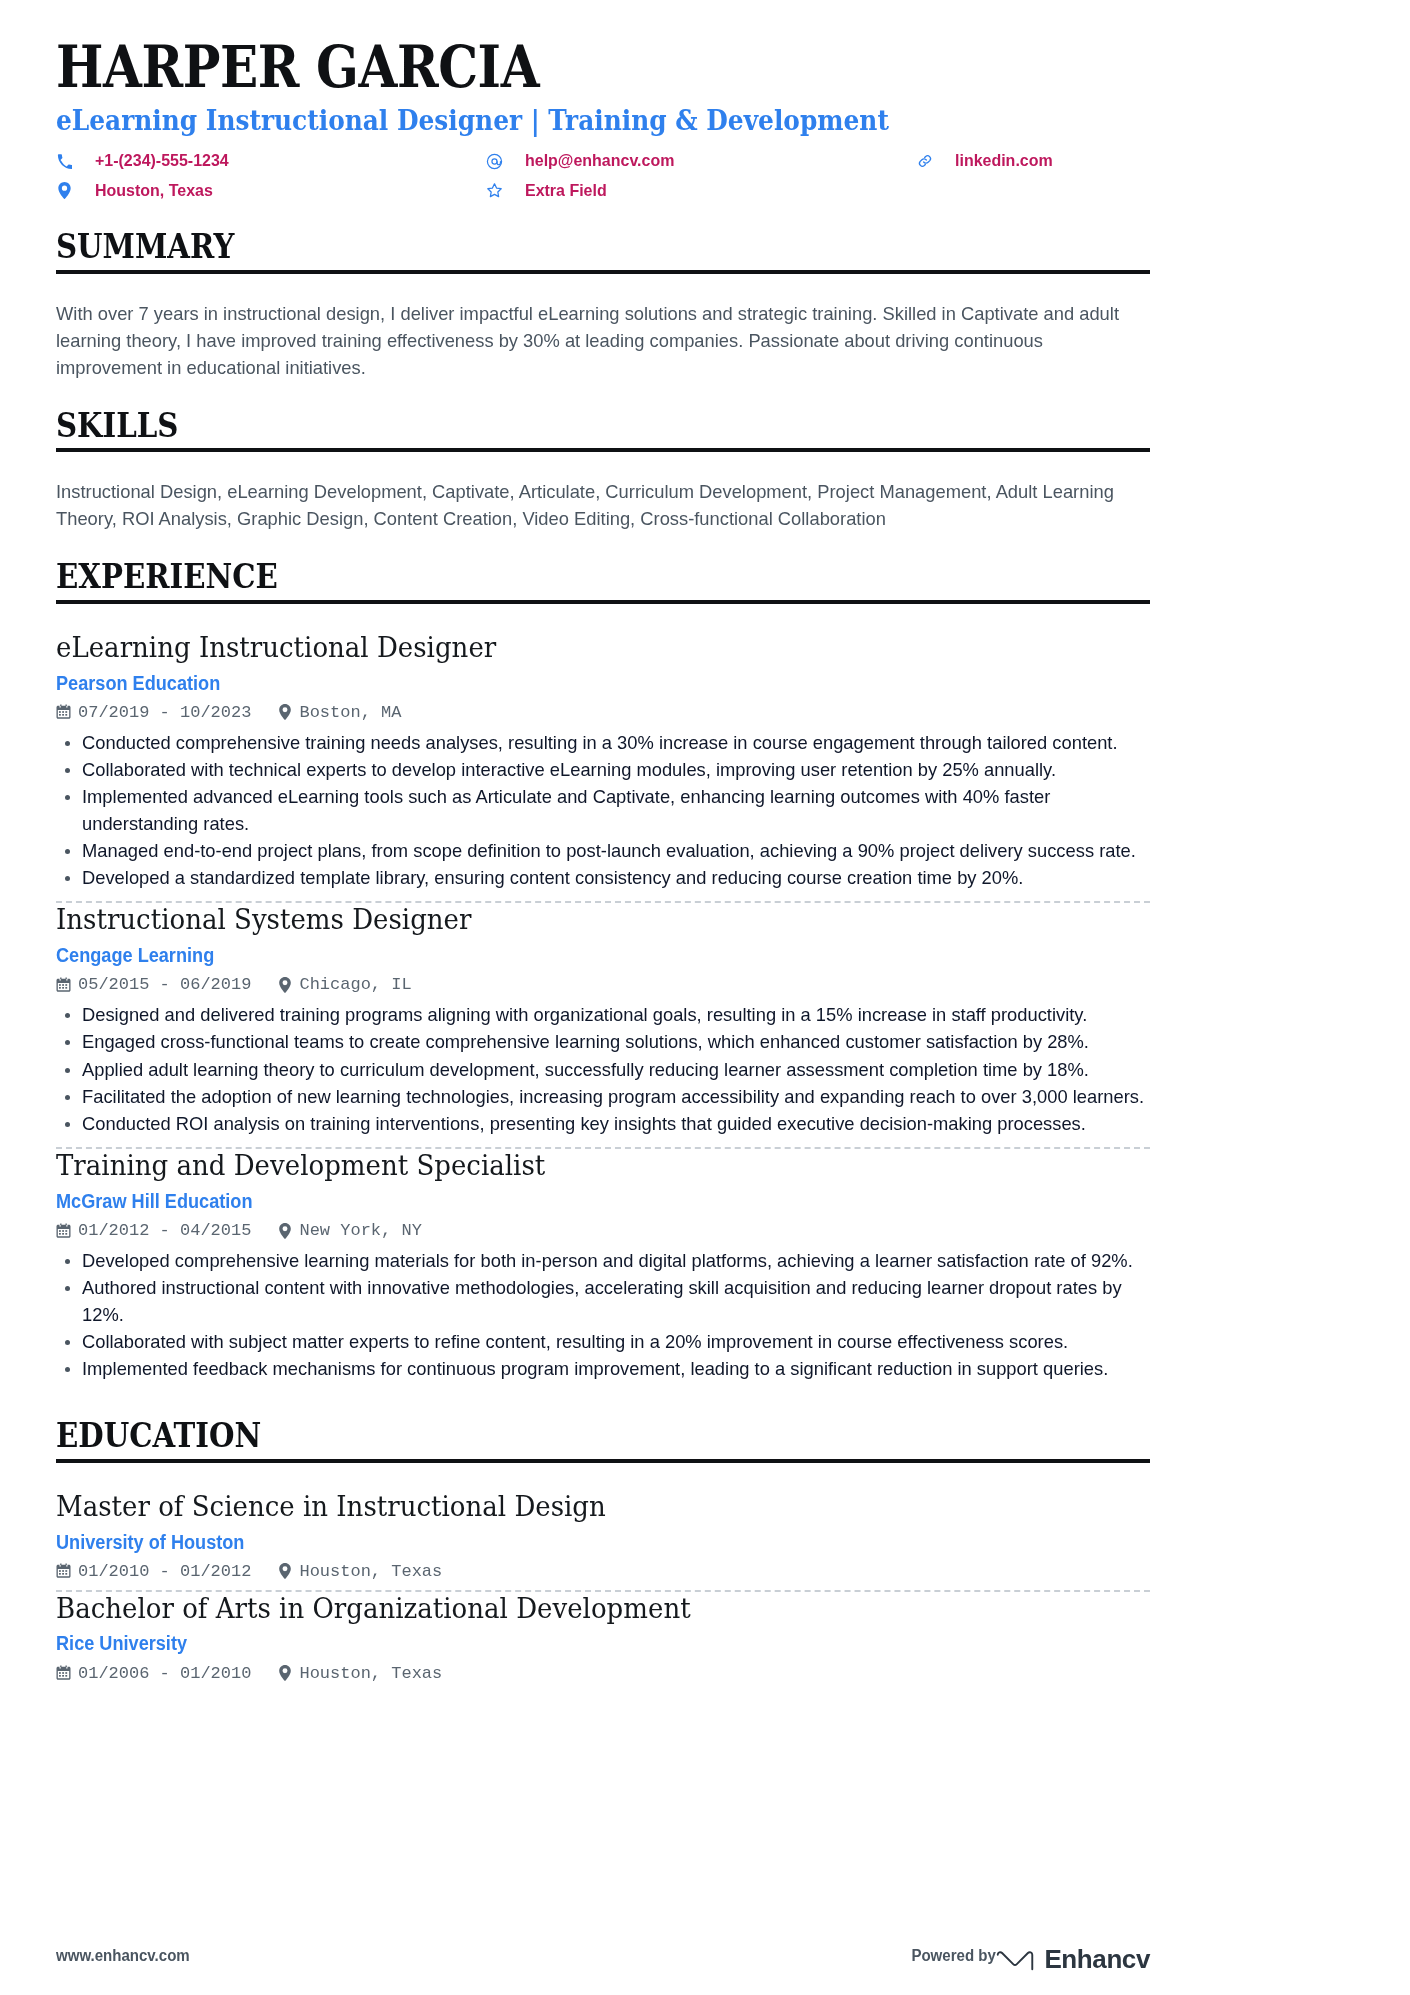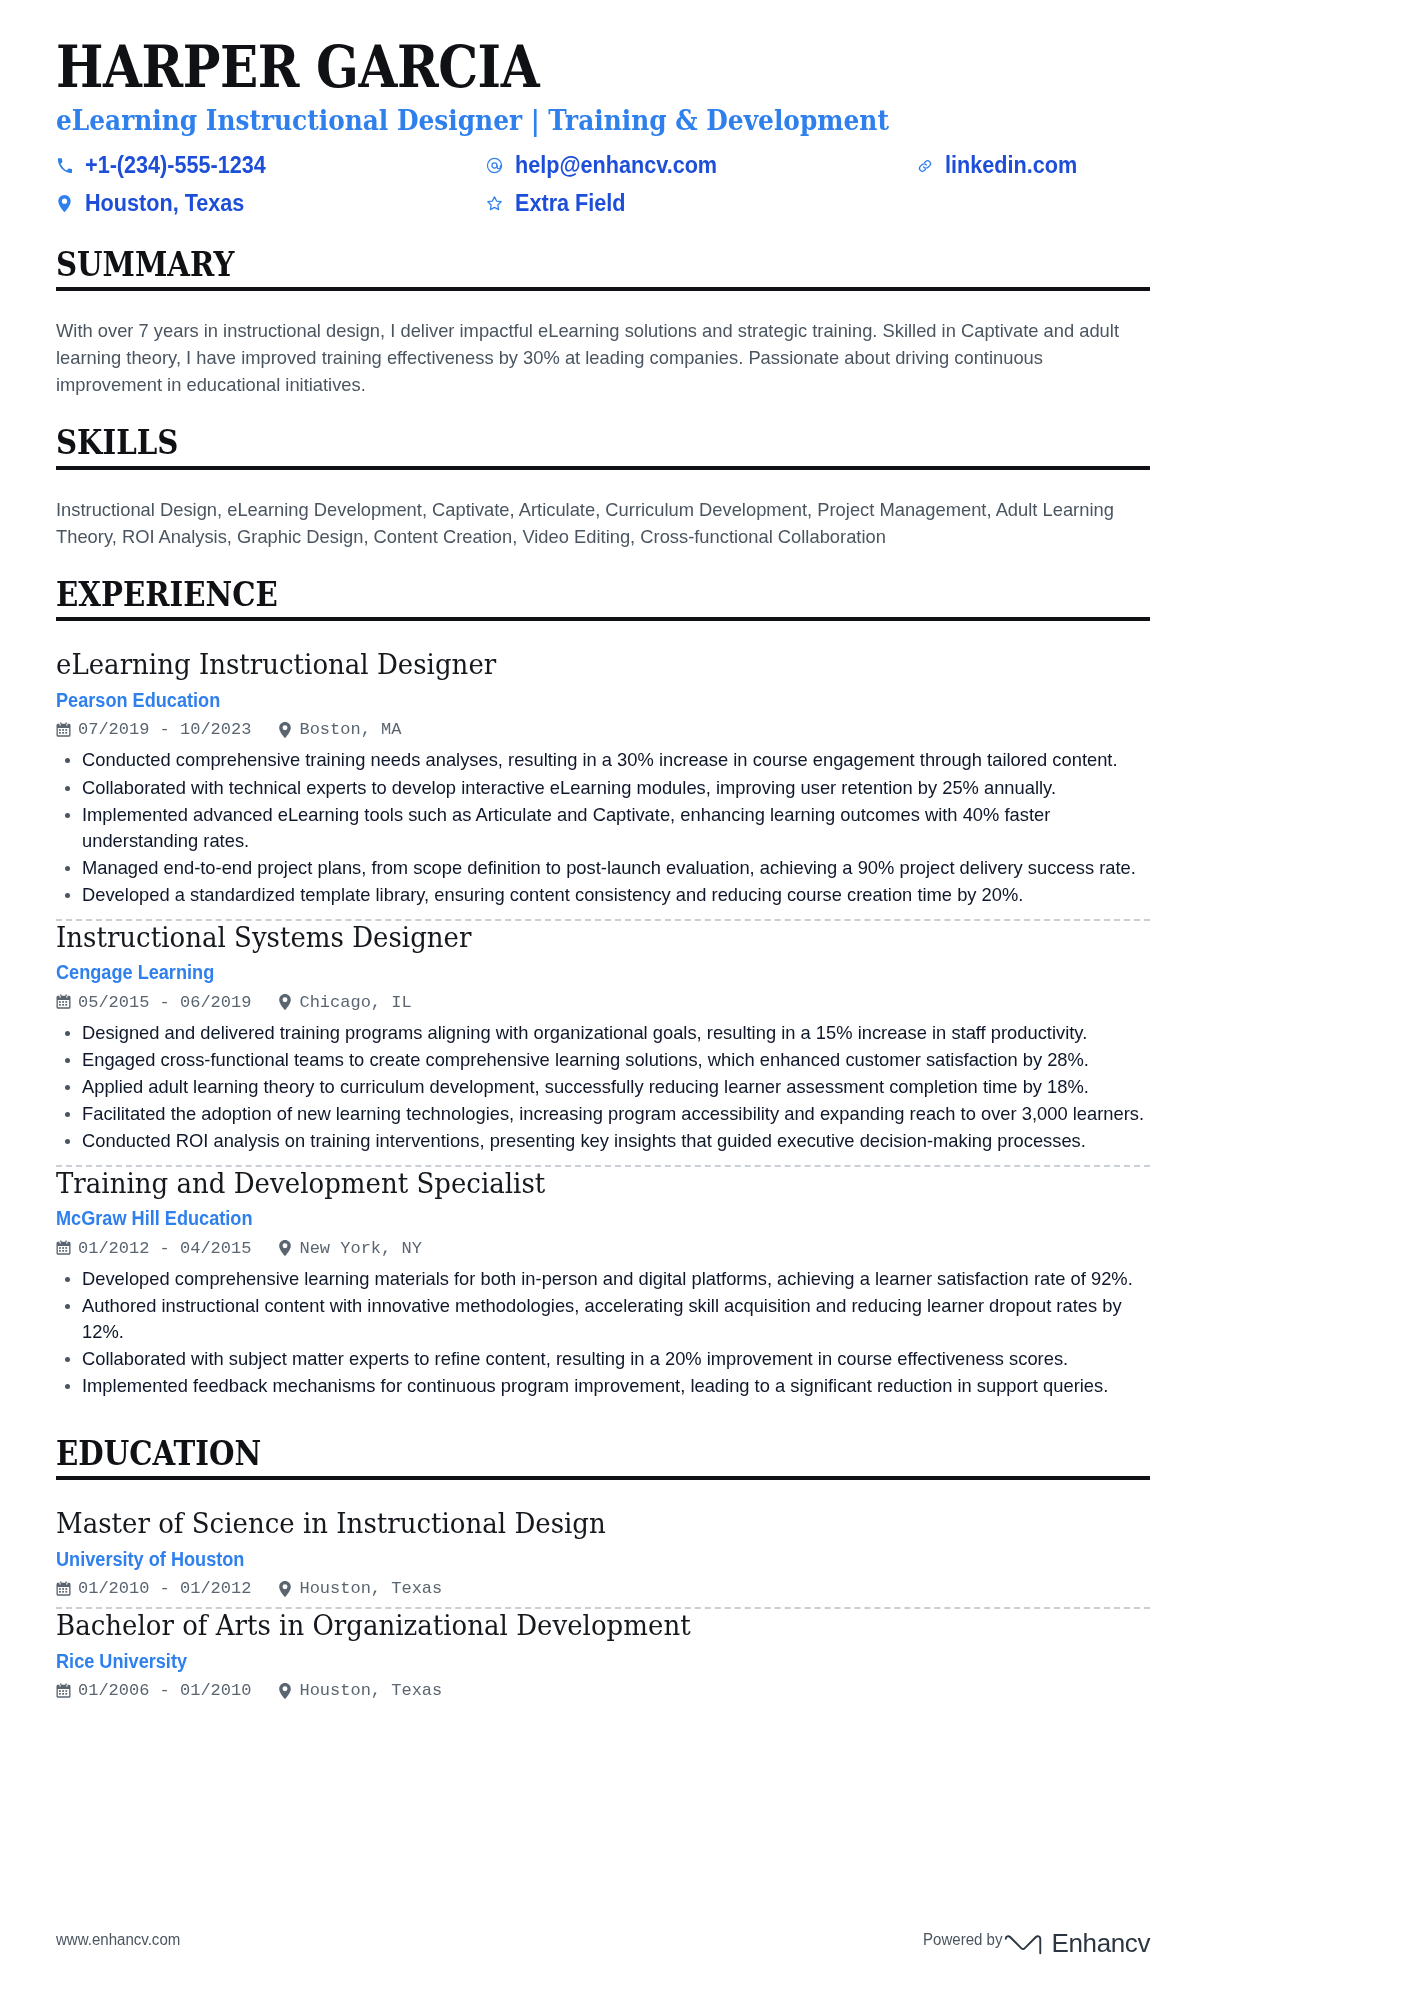--- a/index.html
+++ b/index.html
@@ -51,24 +51,24 @@
   .contact-grid {
     margin-top: 11px;
     display: grid;
     grid-template-columns: 430px 430px 1fr;
     row-gap: 5px;
   }
 
   .contact-item {
     display: flex;
     align-items: center;
-    gap: 12px;
-    font-size: 23px;
+    gap: 22px;
+    font-size: 17px;
     font-weight: 700;
-    color: #1d4ed8;
+    color: #be185d;
     line-height: 1.45;
   }
   .contact-item .txt {
     transform: scaleX(0.94);
     transform-origin: left center;
     white-space: nowrap;
   }
 
   .ci {
     display: inline-flex;
@@ -194,24 +194,25 @@
     height: 5px;
     border-radius: 50%;
     background: #4a5560;
   }
 
   
   .footer {
     position: absolute;
     left: 56px;
     right: 56px;
-    bottom: 36px;
+    bottom: 20px;
     display: flex;
     align-items: center;
     justify-content: space-between;
+    font-weight: bold;
   }
   .footer-url {
     font-size: 16px;
     color: #4a5560;
     transform: scaleX(0.94);
     transform-origin: left center;
   }
   .footer-brand {
     display: flex;
     align-items: center;

